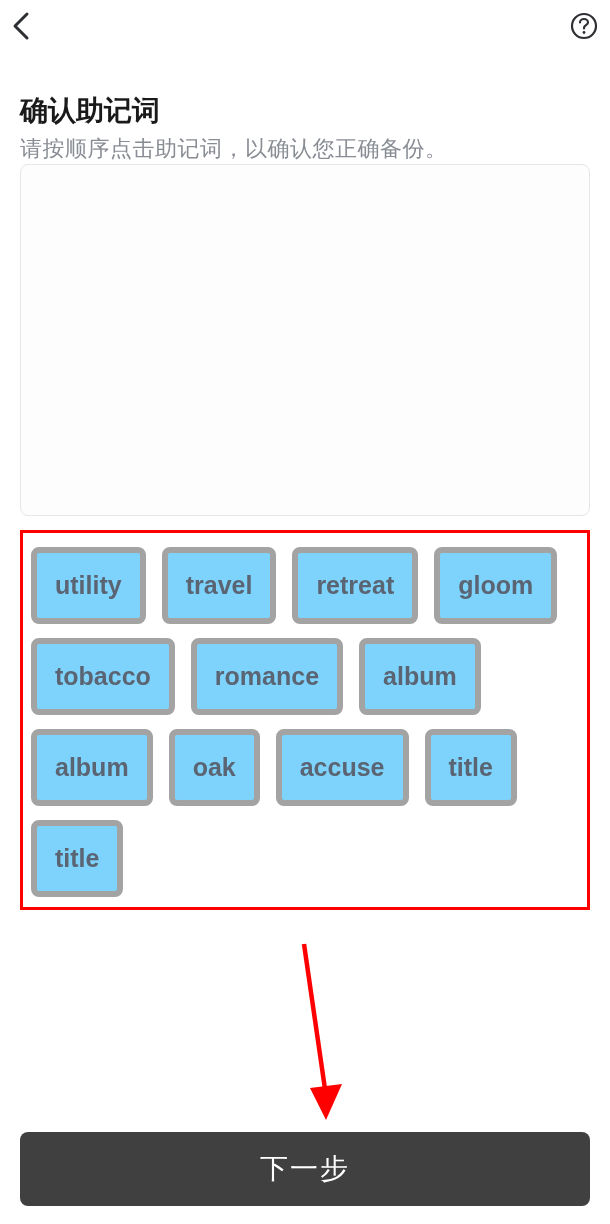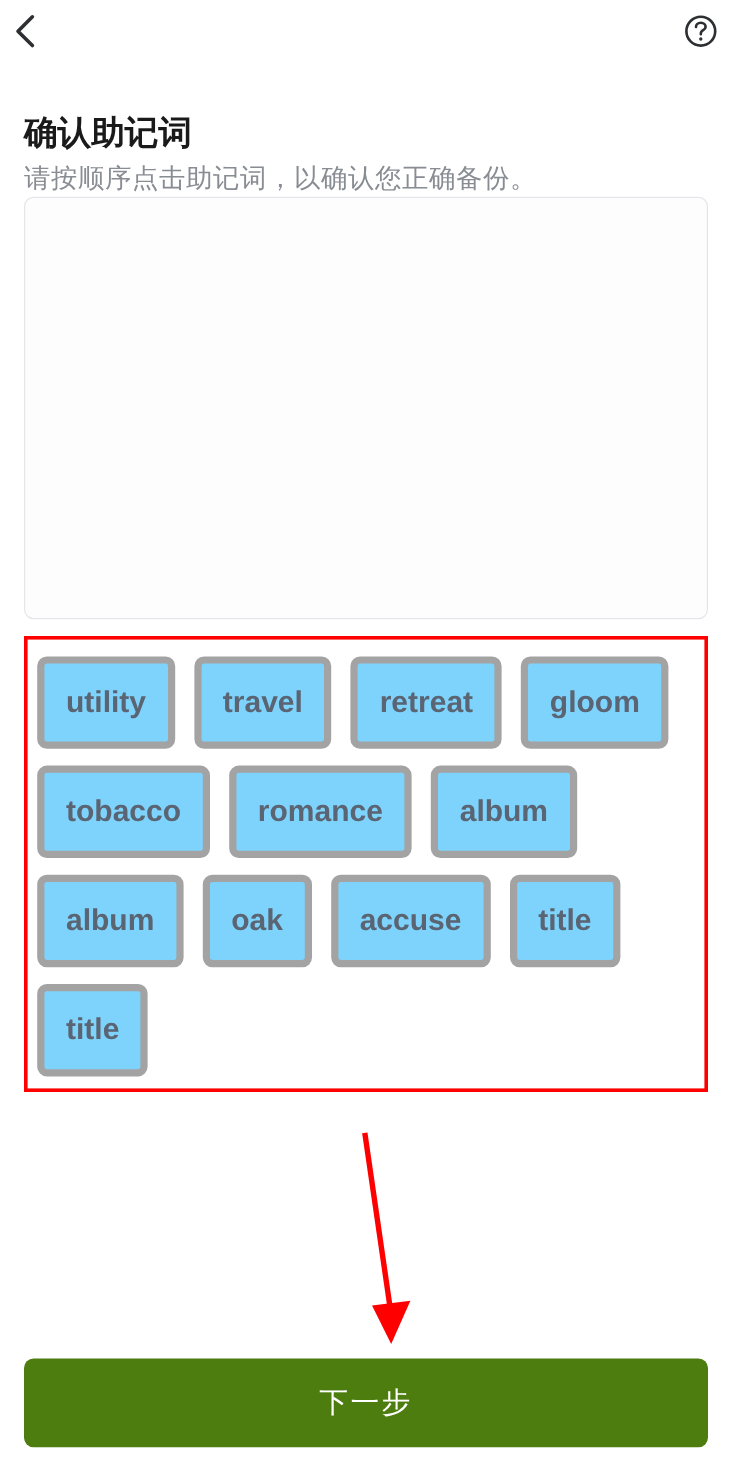--- a/index.html
+++ b/index.html
@@ -85,26 +85,26 @@
       top: 938px;
       left: 290px;
       pointer-events: none;
     }
     .next-button {
       position: absolute;
       bottom: 18px;
       left: 20px;
       right: 20px;
       height: 74px;
-      background: #4d7c0f;
+      background: #404040;
       border-radius: 8px;
       display: flex;
       align-items: center;
       justify-content: center;
-      font-size: 24px;
+      font-size: 28px;
       color: #ffffff;
       cursor: pointer;
       letter-spacing: 2px;
     }
   </style>
 </head>
 <body>
 
 <div class="header">
   <div class="back-icon">

